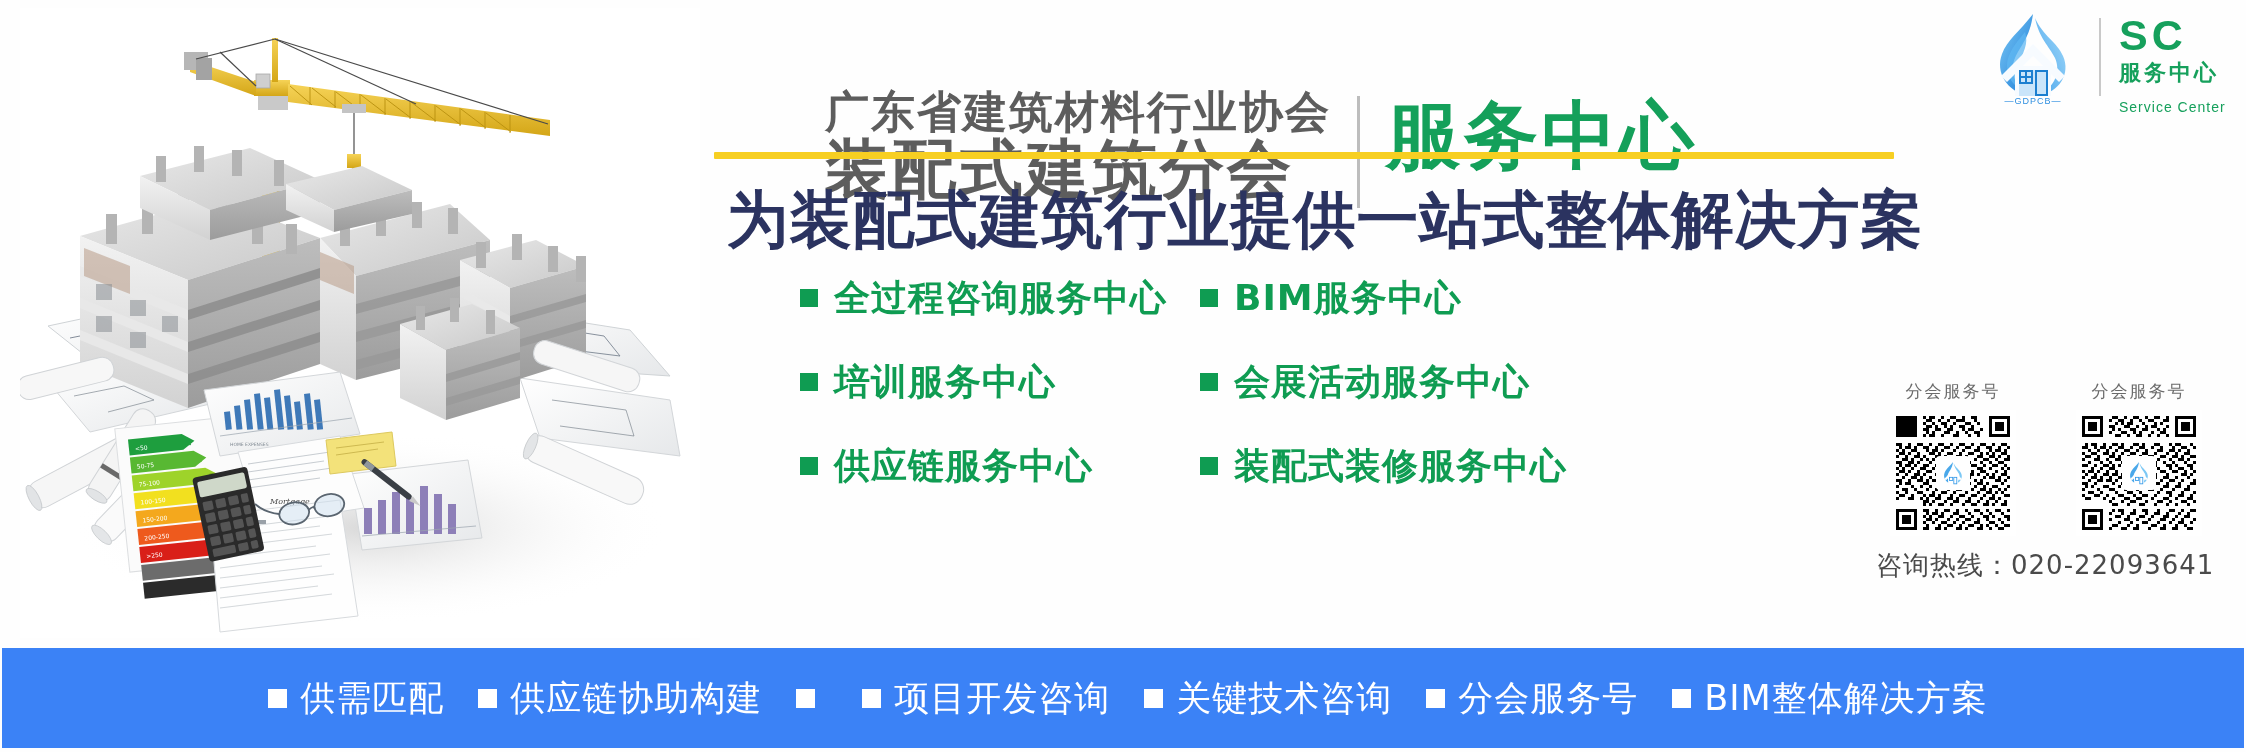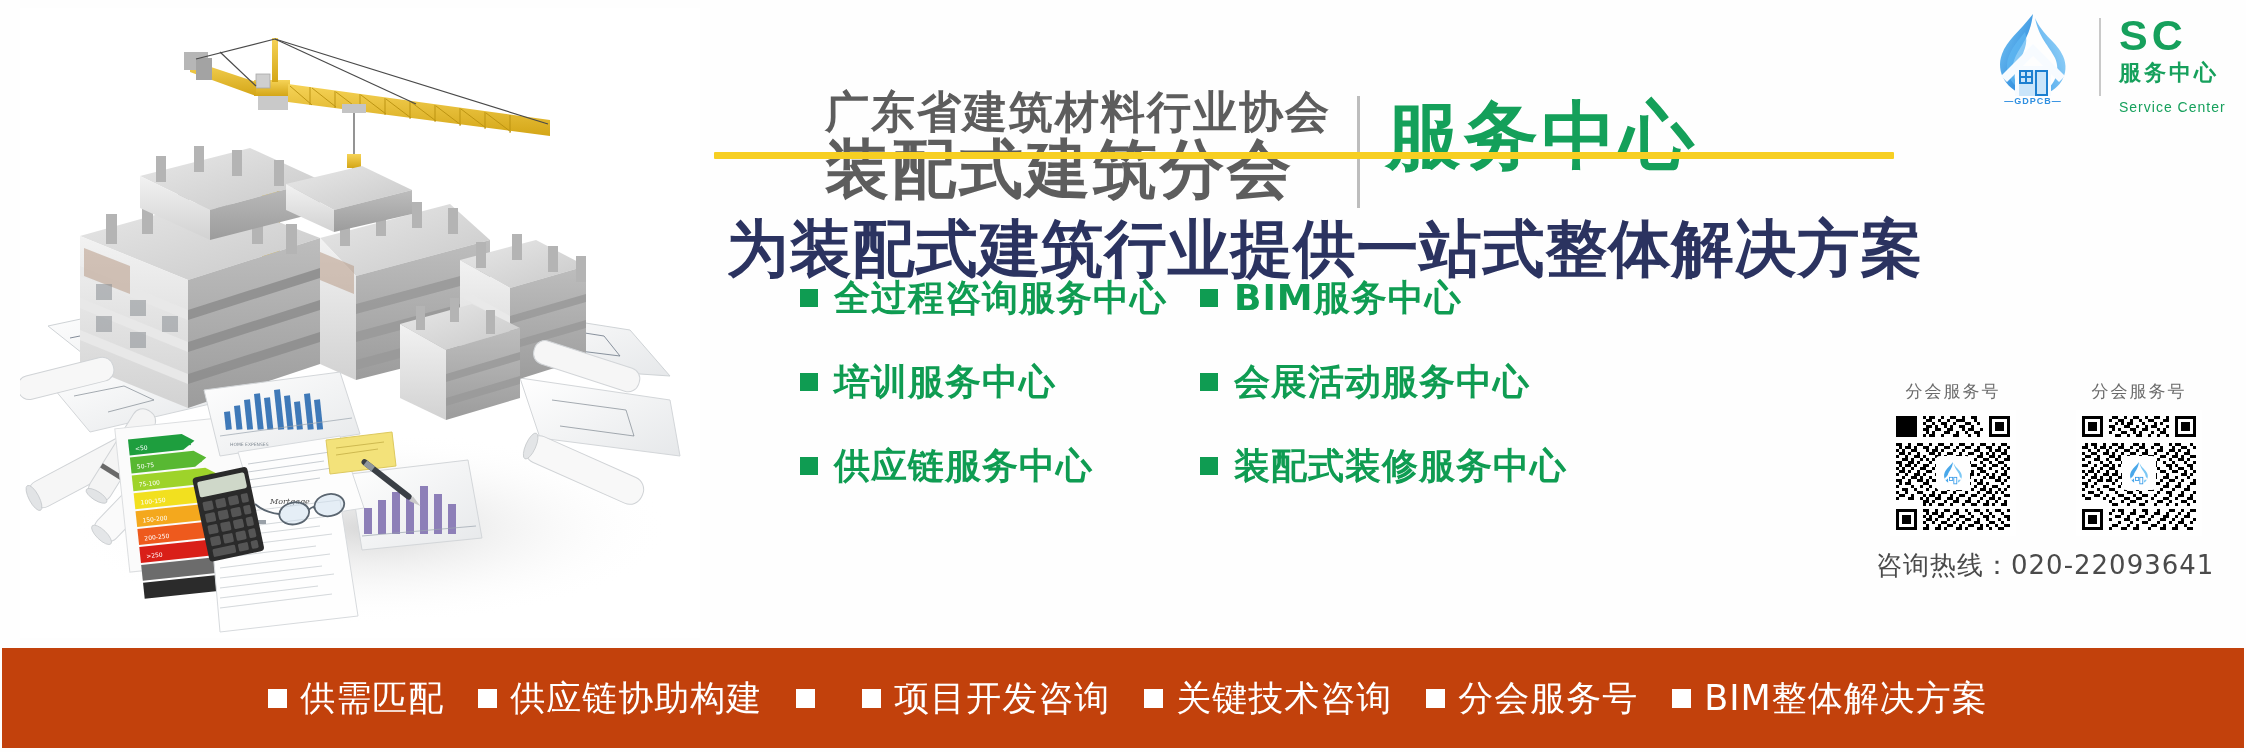--- a/index.html
+++ b/index.html
@@ -88,21 +88,20 @@
     position:absolute;
     left:10px; top:178px;
     width:1230px;
     text-align:center;
     font-size:62px;
     font-weight:bold;
     color:#2b3360;
     letter-spacing:1px;
     white-space:nowrap;
     font-family:"DejaVu Sans",sans-serif;
-    margin-top:29px;
   }
 
   
   .services{
     position:absolute;
     left:0; top:272px;
     width:1190px;
   }
   .svc-col{
     position:absolute;
@@ -143,21 +142,21 @@
     width:96px; height:104px;
     flex:0 0 auto;
   }
   .logo-mark svg{ display:block; width:96px; height:90px; }
   .logo-gdpcb{
     position:absolute;
     left:0; top:86px;
     width:96px;
     text-align:center;
     font-size:9px;
-    font-weight:bold;
+    font-weight:normal;
     color:#2f8fe0;
     letter-spacing:1px;
     font-family:"Liberation Sans",sans-serif;
   }
   .logo-sep{
     width:2px; height:78px;
     background:#c9c9c9;
     margin:8px 18px 0 18px;
     flex:0 0 auto;
   }
@@ -231,21 +230,21 @@
     letter-spacing:1px;
     white-space:nowrap;
     font-family:"DejaVu Sans",sans-serif;
   }
 
   
   .footer{
     position:absolute;
     left:2px; top:648px;
     width:2242px; height:100px;
-    background:#c2410c;
+    background:#3b82f6;
     display:flex;
     align-items:center;
     justify-content:center;
   }
   .footer-inner{
     display:flex;
     align-items:center;
     gap:34px;
     padding-left:10px;
   }

